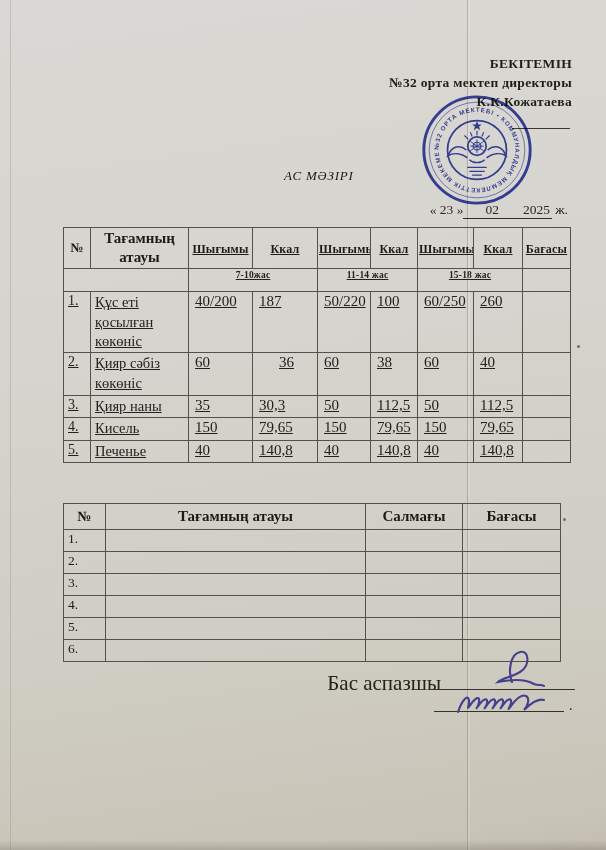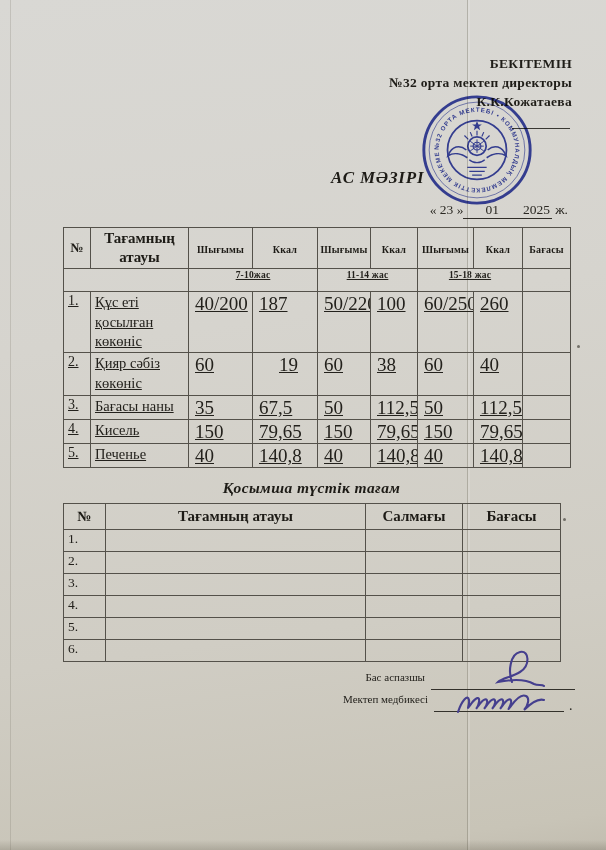--- a/index.html
+++ b/index.html
@@ -14,46 +14,46 @@
   .fold-hl{position:absolute;top:0;left:468px;width:2px;height:850px;background:rgba(255,255,255,.14);}
   .edge-l{position:absolute;top:0;left:10px;width:1px;height:850px;background:rgba(115,110,96,.22);}
   .bottom-shade{position:absolute;left:0;bottom:0;width:606px;height:10px;background:linear-gradient(rgba(90,85,70,0),rgba(90,85,70,.25));}
 
   .approve{position:absolute;right:34px;text-align:right;font-weight:bold;font-size:13.5px;letter-spacing:.3px;white-space:nowrap;color:#1f1d18;}
   #approve1{top:56px;}
   #approve2{top:75px;font-family:Liberation Serif, serif;}
   #approve3{top:94px;}
   .sig-line-top{position:absolute;left:512px;top:112px;width:58px;height:16px;border-bottom:1.2px solid #3a3833;}
 
-  #doc-title{position:absolute;left:284px;top:168px;font-size:17px;font-weight:bold;font-style:italic;letter-spacing:.8px;color:#1d1b16;margin-left:47px;}
+  #doc-title{position:absolute;left:284px;top:168px;font-size:13px;font-weight:normal;font-style:italic;letter-spacing:.8px;color:#1d1b16;}
 
   #date-line{position:absolute;right:38px;top:202px;font-size:13.5px;color:#2a2822;white-space:nowrap;}
   #date-line .ul{border-bottom:1px solid #2e2c26;display:inline-block;padding:0 22px;}
   #date-line .ul2{border-bottom:1px solid #2e2c26;display:inline-block;padding:0 2px;}
 
   table{border-collapse:collapse;table-layout:fixed;}
   td,th{border:1px solid #54514a;overflow:hidden;}
   #menu-table{position:absolute;left:63px;top:227px;width:507px;border:1.4px solid #47443d;}
   #menu-table th{font-weight:bold;vertical-align:middle;color:#1d1b16;}
   th.h-num{font-size:13px;}
   th.h-name{font-size:15px;line-height:1.25;}
-  th.h-small{font-size:10px;vertical-align:top;padding-top:4px;letter-spacing:.2px;}
+  th.h-small{font-size:12px;vertical-align:top;padding-top:4px;letter-spacing:.2px;text-decoration:underline;}
   td.age{font-size:9.5px;font-weight:bold;text-align:center;vertical-align:middle;letter-spacing:.2px;}
   #menu-table td{vertical-align:top;text-decoration:underline;}
   td.num{font-size:14px;padding:1px 2px 0 4px;}
   td.name{font-size:14.5px;line-height:1.35;padding:1px 2px 0 4px;}
-  td.val{font-size:19px;padding:1px 2px 0 6px;white-space:nowrap;}
+  td.val{font-size:15px;padding:1px 2px 0 6px;white-space:nowrap;}
 
   #extra-title{position:absolute;left:63px;top:479px;width:497px;text-align:center;font-size:15.5px;font-weight:bold;font-style:italic;letter-spacing:.4px;color:#1d1b16;}
   #extra-table{position:absolute;left:63px;top:503px;width:497px;border:1.4px solid #47443d;}
   #extra-table th{font-weight:bold;font-size:15px;vertical-align:middle;color:#1d1b16;}
   #extra-table th.h-num{font-size:14px;}
   #extra-table td{font-size:13.5px;vertical-align:top;padding:1px 2px 0 4px;}
 
-  .foot-label{position:absolute;left:0;text-align:right;font-size:11px;color:#24221d;white-space:nowrap;}
+  .foot-label{position:absolute;left:16px;text-align:right;font-size:21px;color:#24221d;white-space:nowrap;}
   #chef-label{top:671px;width:425px;}
   #nurse-label{top:693px;width:428px;}
   .foot-line{position:absolute;border-bottom:1.3px solid #33312b;height:18px;}
   #chef-line{left:431px;top:671px;width:144px;}
   #nurse-line{left:434px;top:693px;width:130px;}
   #nurse-period{position:absolute;left:569px;top:698px;font-size:14px;color:#2a2822;}
 
   .speck{position:absolute;width:3px;height:3px;border-radius:50%;background:rgba(60,58,50,.65);}
 
   #stamp{position:absolute;left:419px;top:92px;width:116px;height:116px;mix-blend-mode:multiply;opacity:.9;}
@@ -93,21 +93,21 @@
       <path d="M49,60 C42,54 34,56 30,66 C36,62 44,64 50,68" stroke-width="1.6"></path>
       <path d="M71,60 C78,54 86,56 90,66 C84,62 76,64 70,68" stroke-width="1.6"></path>
       <path d="M52,70 C56,74 64,74 68,70" stroke-width="1.4"></path>
       <path d="M50,78 L70,78 M52,82 L68,82 M55,86 L65,86" stroke-width="1.3"></path>
       <path d="M60,30 l1.5,3.5 3.5,0 -2.8,2.3 1,3.7 -3.2,-2.2 -3.2,2.2 1,-3.7 -2.8,-2.3 3.5,0 z" fill="#2734a6" stroke="none"></path>
     </g>
   </svg>
 
   <div id="doc-title">АС МӘЗІРІ</div>
 
-  <div id="date-line"><span>« 23 »</span><span class="ul">01</span><span class="ul2">2025</span>&nbsp;<span>ж.</span></div>
+  <div id="date-line"><span>« 23 »</span><span class="ul">02</span><span class="ul2">2025</span>&nbsp;<span>ж.</span></div>
 
   <table id="menu-table">
     <colgroup>
       <col style="width:27px">
         <col style="width:98px">
         <col style="width:64px">
         <col style="width:65px">
         <col style="width:53px">
         <col style="width:47px">
         <col style="width:56px">
@@ -141,32 +141,32 @@
       <td class="val">50/220</td>
       <td class="val">100</td>
       <td class="val">60/250</td>
       <td class="val">260</td>
       <td class="val"></td>
     </tr>
     <tr style="height:43px">
       <td class="num">2.</td>
       <td class="name">Қияр сәбіз көкөніс</td>
       <td class="val">60</td>
-      <td class="val" style="padding-left:26px">19</td>
+      <td class="val" style="padding-left:26px">36</td>
       <td class="val">60</td>
       <td class="val">38</td>
       <td class="val">60</td>
       <td class="val">40</td>
       <td class="val"></td>
     </tr>
     <tr style="height:22px">
       <td class="num">3.</td>
-      <td class="name">Бағасы наны</td>
+      <td class="name">Қияр наны</td>
       <td class="val">35</td>
-      <td class="val">67,5</td>
+      <td class="val">30,3</td>
       <td class="val">50</td>
       <td class="val">112,5</td>
       <td class="val">50</td>
       <td class="val">112,5</td>
       <td class="val"></td>
     </tr>
     <tr style="height:23px">
       <td class="num">4.</td>
       <td class="name">Кисель</td>
       <td class="val">150</td>
@@ -184,21 +184,20 @@
       <td class="val">140,8</td>
       <td class="val">40</td>
       <td class="val">140,8</td>
       <td class="val">40</td>
       <td class="val">140,8</td>
       <td class="val"></td>
     </tr>
   </tbody>
     </table>
 
-  <div id="extra-title">Қосымша түстік тағам</div>
 
   <table id="extra-table">
     <colgroup>
       <col style="width:42px">
         <col style="width:260px">
         <col style="width:97px">
         <col style="width:98px">
     </colgroup>
     <tbody>
         <tr style="height:26px">
@@ -244,21 +243,20 @@
           <td></td>
     </tr>
   </tbody>
     </table>
 
   <div class="speck" style="left:577px;top:345px;"></div>
   <div class="speck" style="left:563px;top:518px;"></div>
 
   <div class="foot-label" id="chef-label">Бас аспазшы</div>
   <div class="foot-line" id="chef-line"></div>
-  <div class="foot-label" id="nurse-label">Мектеп медбикесі</div>
   <div class="foot-line" id="nurse-line"></div>
   <div id="nurse-period">.</div>
 
   <svg id="signatures" viewBox="0 0 150 80">
     <g fill="none" stroke="#453f8e" stroke-width="2.1" stroke-linecap="round">
       <path d="M74,40 C70,30 72,12 82,10 C92,8 92,24 82,30 C74,35 64,36 60,40 C70,38 86,36 96,42 C100,44 104,42 106,44"></path>
       <path d="M20,70 C24,58 30,52 31,58 C32,64 27,70 33,62 C38,55 42,54 41,60 C40,66 36,69 41,63 C45,57 50,55 49,61 C48,66 44,69 49,63 C53,57 58,55 57,61 C56,66 52,69 57,63 C61,57 66,55 65,61 C64,66 60,69 65,63 C69,57 74,55 73,61 C72,66 68,70 73,64 C78,57 84,52 88,54 C92,56 90,64 86,68 C92,62 100,56 106,58"></path>
     </g>
   </svg>
 </div>

